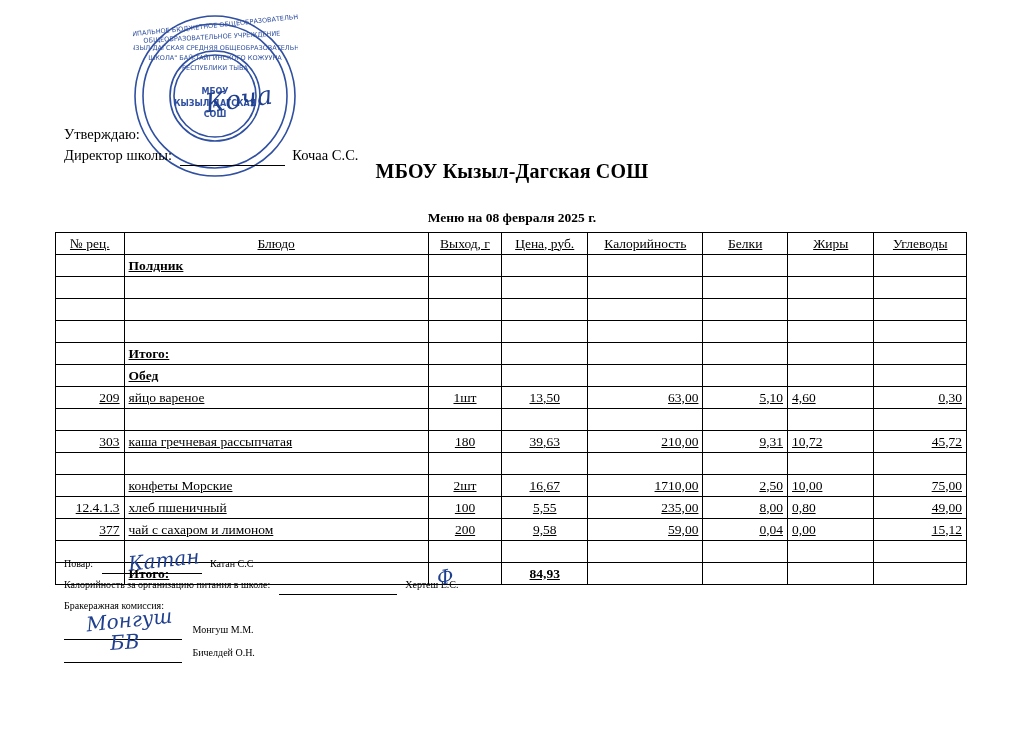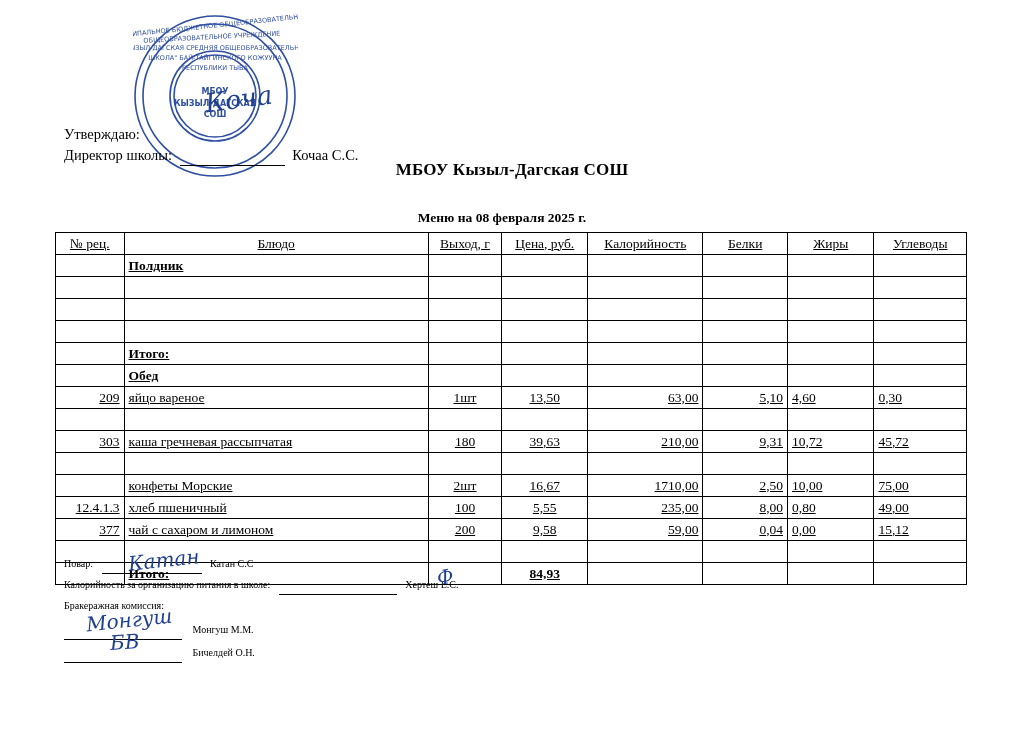--- a/index.html
+++ b/index.html
@@ -53,31 +53,32 @@
   }
 
   
   .school-title {
     position: absolute;
     left: 0;
     top: 160px;
     width: 1024px;
     text-align: center;
     font-weight: bold;
-    font-size: 17px;
+    font-size: 20px;
     letter-spacing: .2px;
   }
   .menu-title {
     position: absolute;
     left: 0;
     top: 210px;
     width: 1004px;
     text-align: center;
     font-weight: bold;
     font-size: 13.5px;
+    padding-left: 10px;
   }
 
   
   table.menu {
     position: absolute;
     left: 55px;
     top: 232px;
     width: 912px;
     border-collapse: collapse;
     font-size: 13.5px;
@@ -94,21 +95,21 @@
     font-weight: normal;
   }
   
   .c-rec   { width: 62px;  text-align: right; }
   .c-dish  { width: 330px; text-align: left; }
   .c-out   { width: 68px;  text-align: center; }
   .c-price { width: 84px;  text-align: center; }
   .c-cal   { width: 110px; text-align: right; }
   .c-prot  { width: 82px;  text-align: right; }
   .c-fat   { width: 84px;  text-align: left; }
-  .c-carb  { width: 88px;  }
+  .c-carb  { width: 88px;  text-align: right; }
 
   td.bold, th.bold { font-weight: bold; }
   .hdr th { font-weight: normal; }
 
   
   .footer {
     position: absolute;
     left: 64px;
     top: 553px;
     font-size: 10px;

